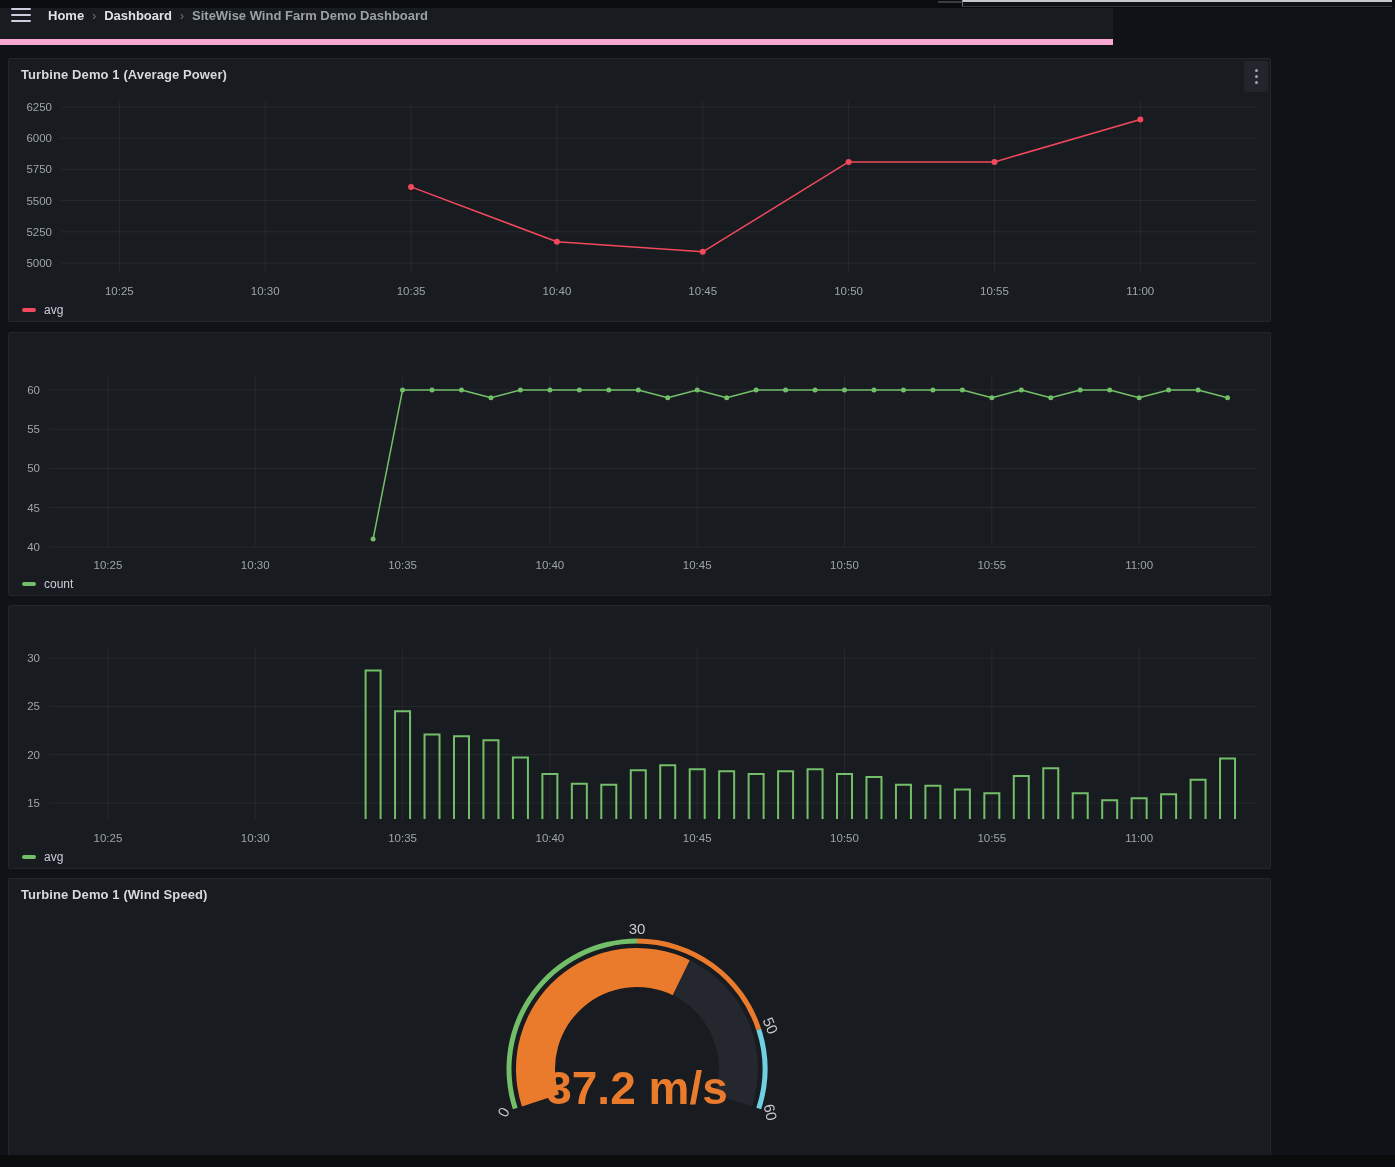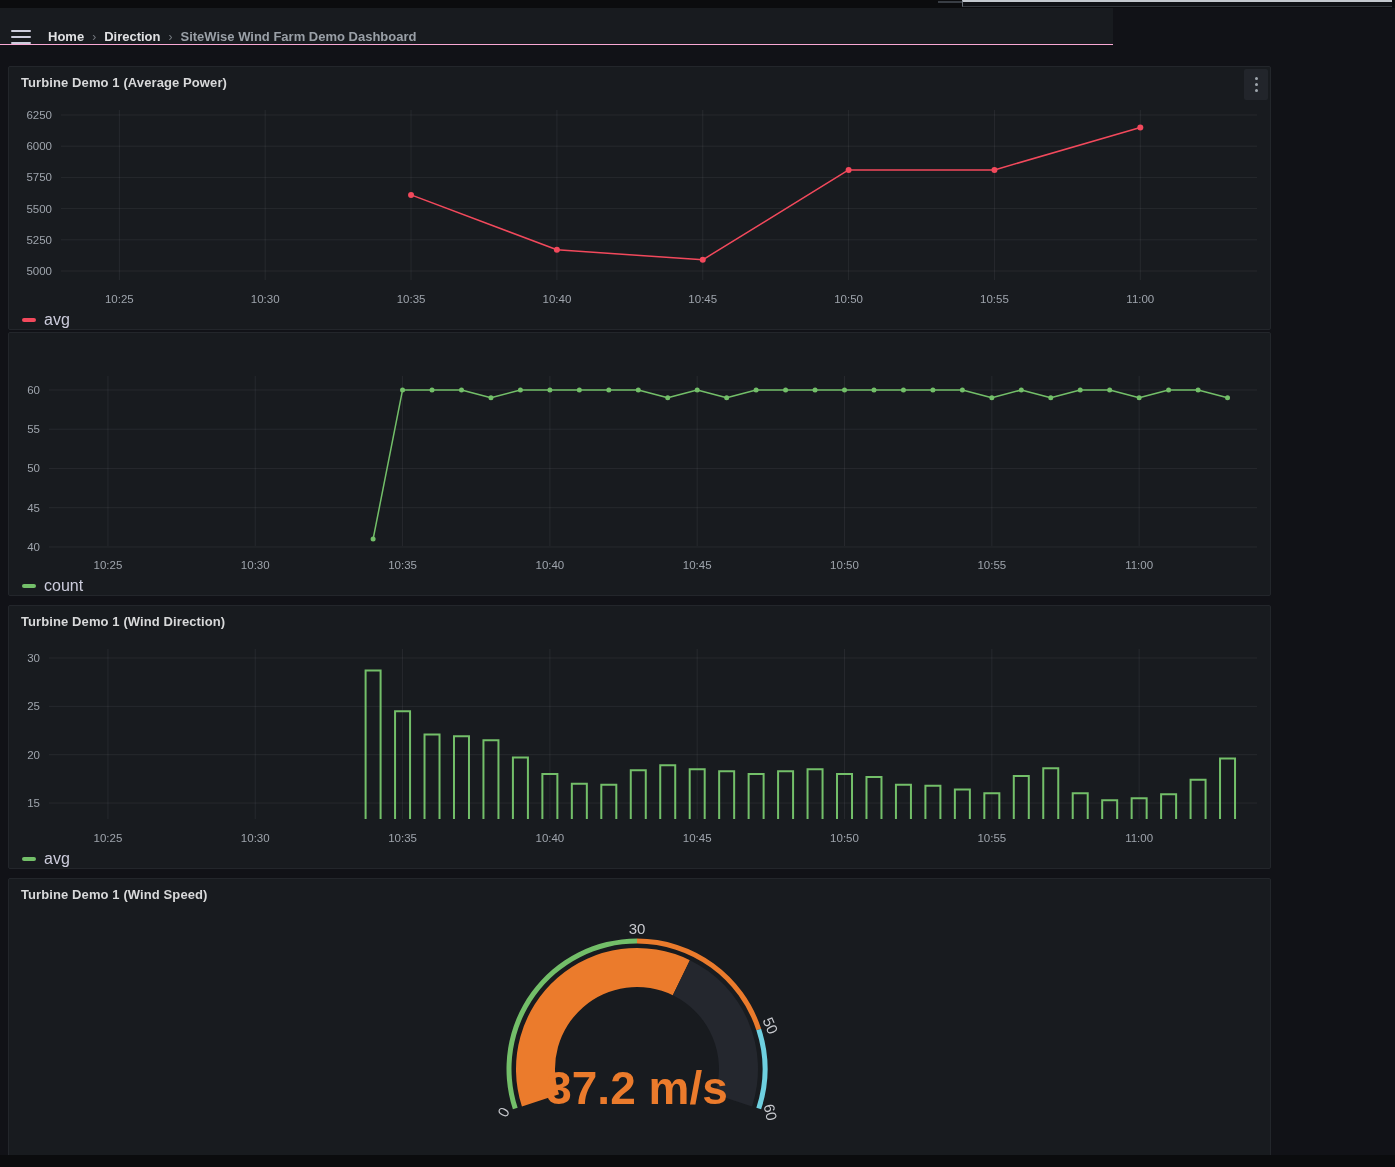--- a/index.html
+++ b/index.html
@@ -6,64 +6,64 @@
   body{
     width:1395px;height:1167px;position:relative;overflow:hidden;
     background:#111217;color:#d8d9da;
     font-family:"Liberation Sans", sans-serif;
   }
   .top-strip{position:absolute;left:0;top:0;width:1395px;height:8px;background:#0b0c0e;}
   .artifact-dash{position:absolute;left:938px;top:1px;width:24px;height:2px;background:#383d44;}
   .artifact-box{position:absolute;left:962px;top:0;width:430px;height:7px;box-sizing:border-box;
     background:#0f1115;border-left:1px solid #6a7078;border-top:2px solid #c3c8ce;border-bottom:1px solid #33373d;}
   .navbar{position:absolute;left:0;top:8px;width:1113px;height:37px;background:#181b1f;
-    border-bottom:1px solid #f9a8d4;display:flex;align-items:flex-end;box-sizing:border-box;}
+    border-bottom:6px solid #f9a8d4;display:flex;align-items:flex-start;box-sizing:border-box;}
   .burger{width:20px;margin-left:11px;display:flex;flex-direction:column;gap:4px;cursor:pointer;}
   .burger span{display:block;height:2px;background:#ccccdc;border-radius:1px;}
   .breadcrumbs{margin-left:17px;display:flex;align-items:center;font-size:13px;}
   .crumb-link{color:#e0e1e3;font-weight:700;cursor:pointer;}
   .crumb-sep{color:#74797f;margin:0 8px;font-size:12px;}
   .crumb-current{color:#9aa0a7;font-weight:700;}
   .panel{position:absolute;left:8px;width:1263px;height:264px;background:#181b1f;
     border:1px solid #23262b;border-radius:2px;box-sizing:border-box;}
   .panel-header{height:30px;display:flex;align-items:center;padding:0 12px;position:relative;}
   .panel-title{font-size:13px;font-weight:700;color:#d8d9da;letter-spacing:.1px;}
   .kebab{position:absolute;right:2px;top:2px;width:24px;height:31px;background:#22252b;border-radius:2px;
     display:flex;flex-direction:column;align-items:center;justify-content:center;gap:3px;cursor:pointer;}
   .kebab .dot{width:3px;height:3px;border-radius:50%;background:#9fa6ad;}
   .chart-svg{position:absolute;left:0;top:29px;}
   .legend{position:absolute;left:13px;top:244px;display:flex;align-items:center;gap:8px;cursor:pointer;}
   .legend-swatch{width:14px;height:4px;border-radius:2px;display:inline-block;}
-  .legend-label{font-size:16px;color:#ccccdc;}
+  .legend-label{font-size:12px;color:#ccccdc;}
   .bottom-strip{position:absolute;left:0;top:1155px;width:1395px;height:12px;background:#0b0c0e;}
   text{font-family:"Liberation Sans", sans-serif;}
 </style>
 </head>
 <body>
 
 <div class="top-strip"></div>
 <div class="artifact-dash"></div>
 <div class="artifact-box"></div>
 
 <div class="navbar">
   <div class="burger">
       <span></span>
       <span></span>
       <span></span>
     </div>
   <div class="breadcrumbs">
     <span class="crumb-link">Home</span>
     <span class="crumb-sep">›</span>
-    <span class="crumb-link">Direction</span>
+    <span class="crumb-link">Dashboard</span>
     <span class="crumb-sep">›</span>
     <span class="crumb-current">SiteWise Wind Farm Demo Dashboard</span>
   </div>
 </div>
 
-<div class="panel" style="top:58px;margin-top:8px;" id="panel1">
+<div class="panel" style="top:58px;" id="panel1">
   <div class="panel-header">
     <span class="panel-title">Turbine Demo 1 (Average Power)</span>
     <div class="kebab">
       <span class="dot"></span>
         <span class="dot"></span>
         <span class="dot"></span>
     </div>
   </div>
   <svg class="chart-svg" id="chart1" width="1261" height="234">
       <line x1="110.34146341463415" y1="14" x2="110.34146341463415" y2="184" stroke="rgba(204,204,220,0.08)" stroke-width="1"></line>
@@ -168,23 +168,20 @@
       <circle cx="1189.0731707317073" cy="27.970452446906748" r="2.5" fill="#73BF69"></circle>
       <circle cx="1218.5365853658536" cy="35.81902123730379" r="2.5" fill="#73BF69"></circle>
     </svg>
   <div class="legend">
     <span class="legend-swatch" style="background: rgb(115, 191, 105);"></span>
     <span class="legend-label">count</span>
   </div>
 </div>
 
 <div class="panel" style="top:605px;" id="panel3">
-  <div class="panel-header">
-    <span class="panel-title">Turbine Demo 1 (Wind Direction)</span>
-  </div>
   <svg class="chart-svg" id="chart3" width="1261" height="234">
       <line x1="98.92682926829269" y1="14" x2="98.92682926829269" y2="184" stroke="rgba(204,204,220,0.08)" stroke-width="1"></line>
       <line x1="246.2439024390244" y1="14" x2="246.2439024390244" y2="184" stroke="rgba(204,204,220,0.08)" stroke-width="1"></line>
       <line x1="393.5609756097561" y1="14" x2="393.5609756097561" y2="184" stroke="rgba(204,204,220,0.08)" stroke-width="1"></line>
       <line x1="540.8780487804878" y1="14" x2="540.8780487804878" y2="184" stroke="rgba(204,204,220,0.08)" stroke-width="1"></line>
       <line x1="688.1951219512196" y1="14" x2="688.1951219512196" y2="184" stroke="rgba(204,204,220,0.08)" stroke-width="1"></line>
       <line x1="835.5121951219512" y1="14" x2="835.5121951219512" y2="184" stroke="rgba(204,204,220,0.08)" stroke-width="1"></line>
       <line x1="982.829268292683" y1="14" x2="982.829268292683" y2="184" stroke="rgba(204,204,220,0.08)" stroke-width="1"></line>
       <line x1="1130.1463414634147" y1="14" x2="1130.1463414634147" y2="184" stroke="rgba(204,204,220,0.08)" stroke-width="1"></line>
       <line x1="40" y1="168.0443686006826" x2="1248" y2="168.0443686006826" stroke="rgba(204,204,220,0.08)" stroke-width="1"></line>

